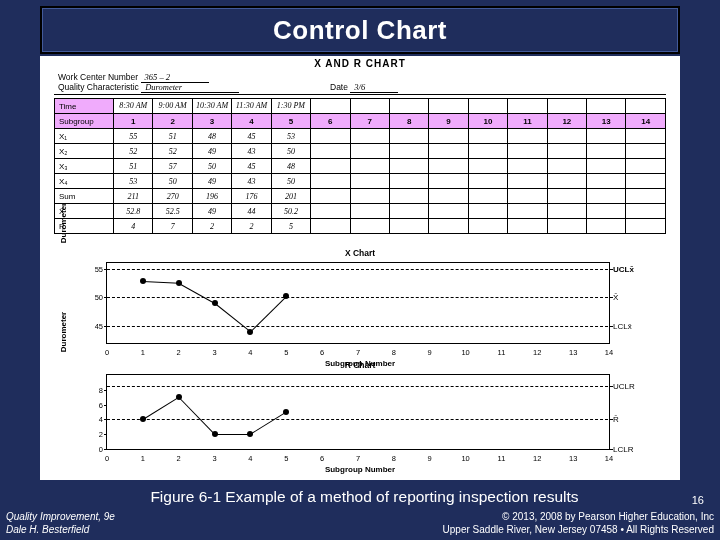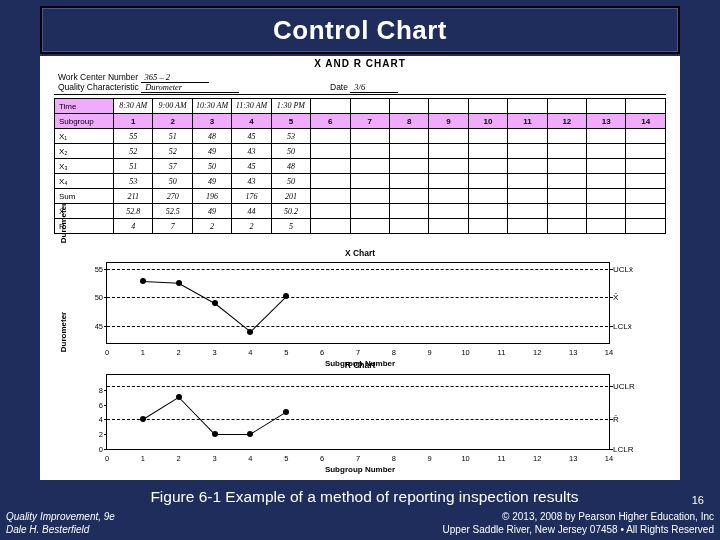--- a/index.html
+++ b/index.html
@@ -332,21 +332,21 @@
           <div class="xtick" style="left: 215.143px;">6</div>
           <div class="xtick" style="left: 251px;">7</div>
           <div class="xtick" style="left: 286.857px;">8</div>
           <div class="xtick" style="left: 322.714px;">9</div>
           <div class="xtick" style="left: 358.571px;">10</div>
           <div class="xtick" style="left: 394.429px;">11</div>
           <div class="xtick" style="left: 430.286px;">12</div>
           <div class="xtick" style="left: 466.143px;">13</div>
           <div class="xtick" style="left: 502px;">14</div>
           <div class="ref-line" style="top: 5.71429px;"></div>
-          <div class="ref-lbl" style="top: 5.71429px;">UCLx̄</div>
+          <div class="ref-lbl" style="top: 5.71429px; font-weight: bold;">UCLx̄</div>
           <div class="ref-line" style="top: 34.2857px;"></div>
           <div class="ref-lbl" style="top: 34.2857px;">X̄</div>
           <div class="ref-line" style="top: 62.8571px;"></div>
           <div class="ref-lbl" style="top: 62.8571px;">LCLx̄</div>
           <div class="point" style="left: 35.8571px; top: 18.2857px;"></div>
           <div class="seg" style="left: 35.8571px; top: 18.2857px; width: 35.8981px; transform: rotate(2.73716deg);"></div>
           <div class="point" style="left: 71.7143px; top: 20px;"></div>
           <div class="seg" style="left: 71.7143px; top: 20px; width: 41.0577px; transform: rotate(29.1514deg);"></div>
           <div class="point" style="left: 107.571px; top: 40px;"></div>
           <div class="seg" style="left: 107.571px; top: 40px; width: 45.8482px; transform: rotate(38.5483deg);"></div>

